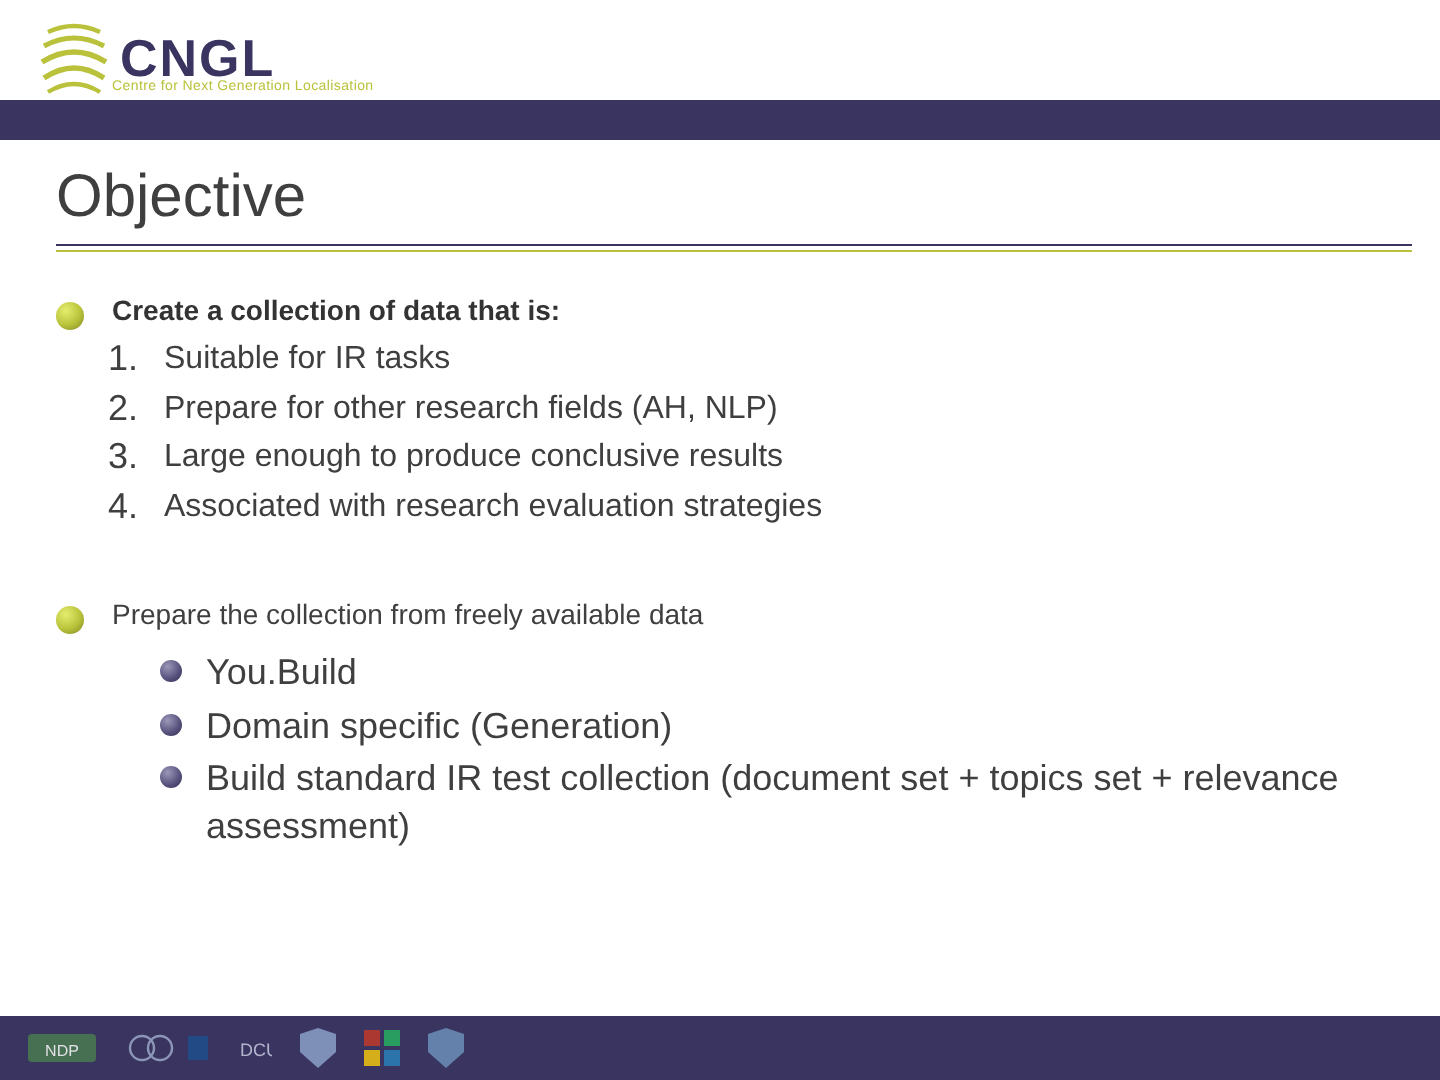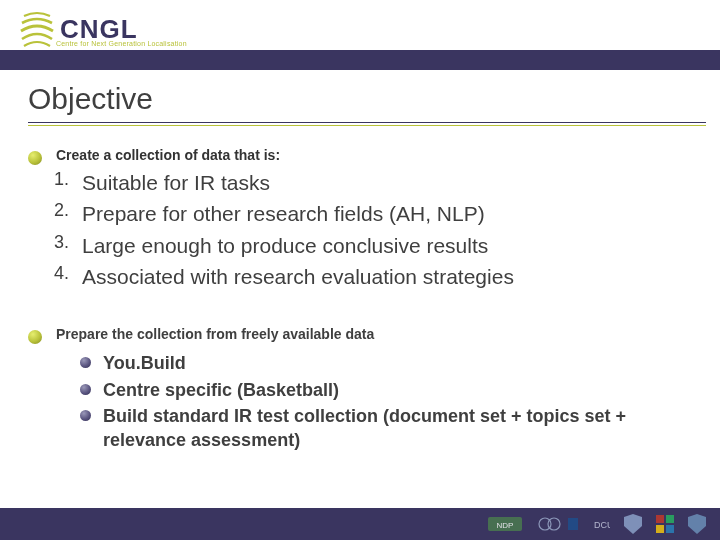--- a/index.html
+++ b/index.html
@@ -86,41 +86,41 @@
     margin-left: 26px;
   }
   .numlist .row {
     display: flex; margin-bottom: 3px;
   }
   .numlist .num {
     width: 28px; flex-shrink: 0;
     font-size: 18px; color: #3f3f3f;
   }
   .numlist .txt {
-    font-size: 21px; color: #3f3f3f; line-height: 1.35;
-  }
-  .section2 { margin-top: 34px; font-weight: bold; }
+    font-size: 16px; color: #3f3f3f; line-height: 1.35;
+  }
+  .section2 { margin-top: 34px; }
   .sublist {
     margin-left: 52px; margin-top: 8px;
   }
   .sublist .row {
     display: flex; align-items: flex-start;
     margin-bottom: 3px;
   }
   .sublist .txt {
     font-size: 18px; color: #3f3f3f; line-height: 1.3;
   }
   .footer {
     position: absolute;
     left: 0; right: 0; bottom: 0;
     height: 32px;
     background: #3a3560;
     display: flex; align-items: center;
     padding: 0 14px;
-    justify-content: flex-end;
+    justify-content: flex-start;
   }
   .footer-left, .footer-right {
     display: flex; align-items: center; gap: 14px;
   }
   .flogo {
     height: 18px;
     display: flex; align-items: center; justify-content: center;
     font-size: 9px; color: #c8cbe0;
     opacity: 0.85;
   }
@@ -193,21 +193,21 @@
       <div class="orb"></div>
       <div class="lead">Prepare the collection from freely available data</div>
     </div>
     <div class="sublist">
       <div class="row">
         <div class="orb small"></div>
         <div class="txt">You.Build</div>
       </div>
       <div class="row">
         <div class="orb small"></div>
-        <div class="txt">Centre specific (Basketball)</div>
+        <div class="txt">Domain specific (Generation)</div>
       </div>
       <div class="row">
         <div class="orb small"></div>
         <div class="txt">Build standard IR test collection (document set + topics set + relevance assessment)</div>
       </div>
     </div>
   </div>
 </div>
 
 <div class="footer">

